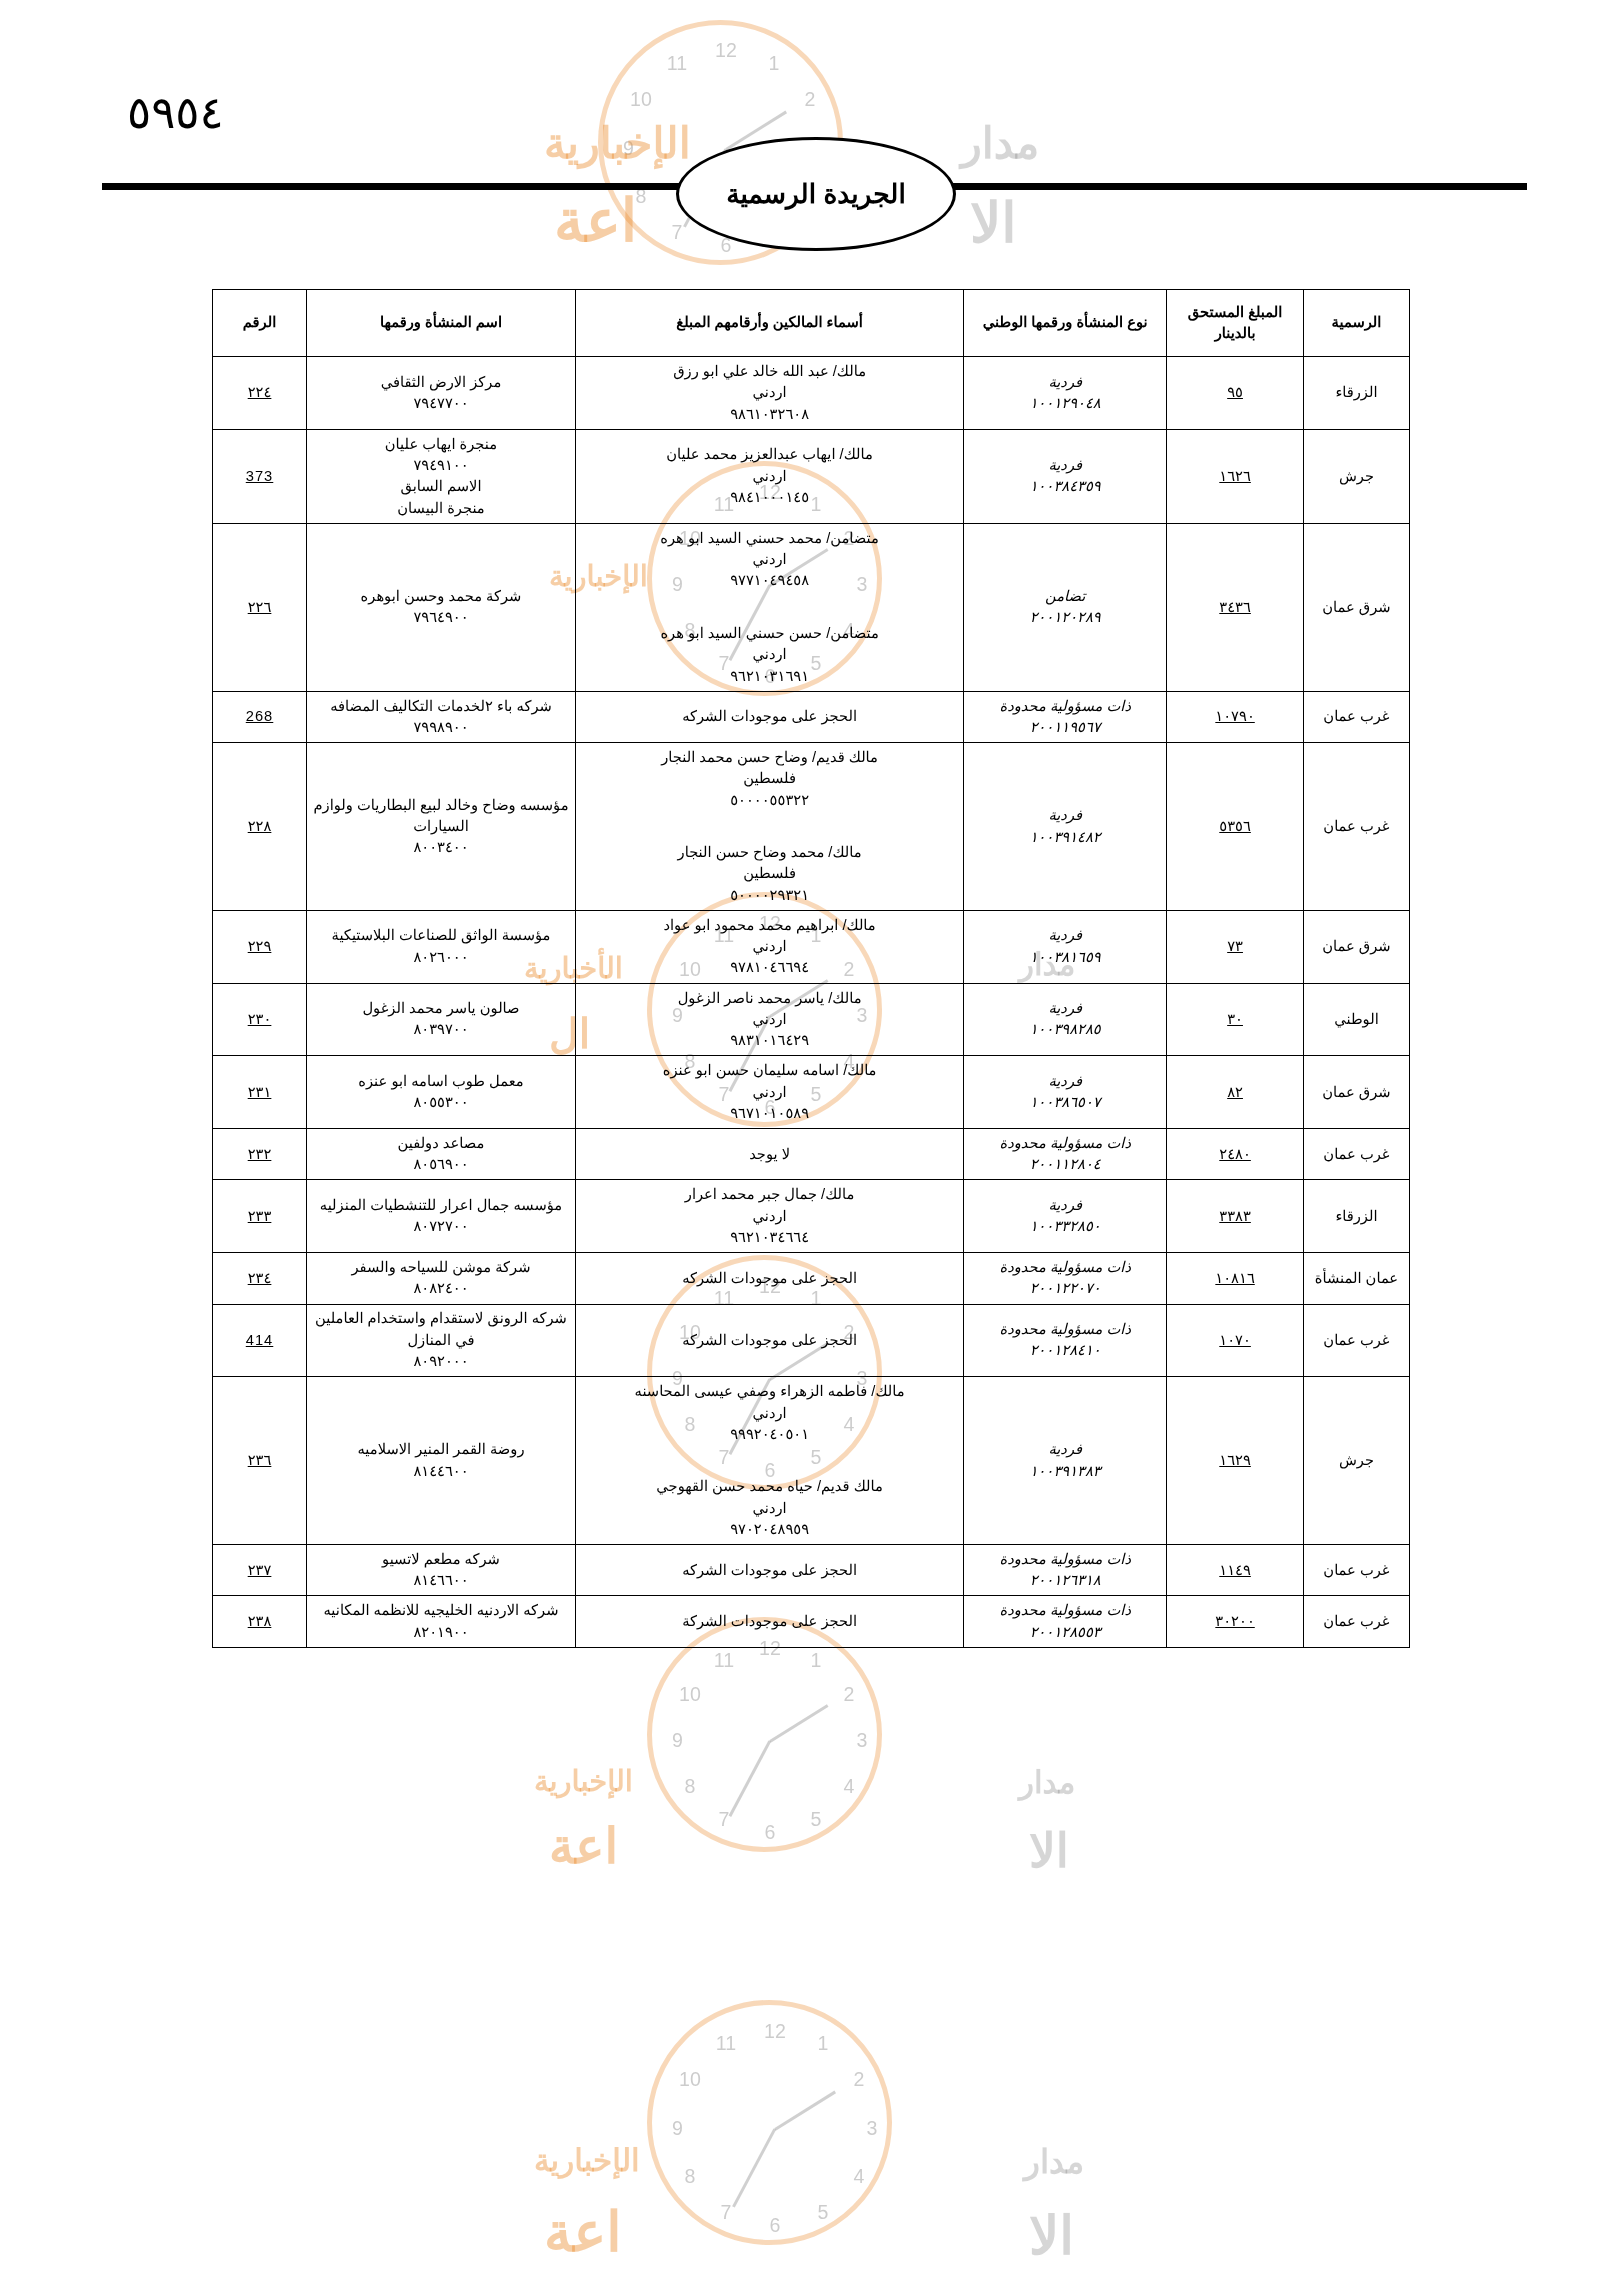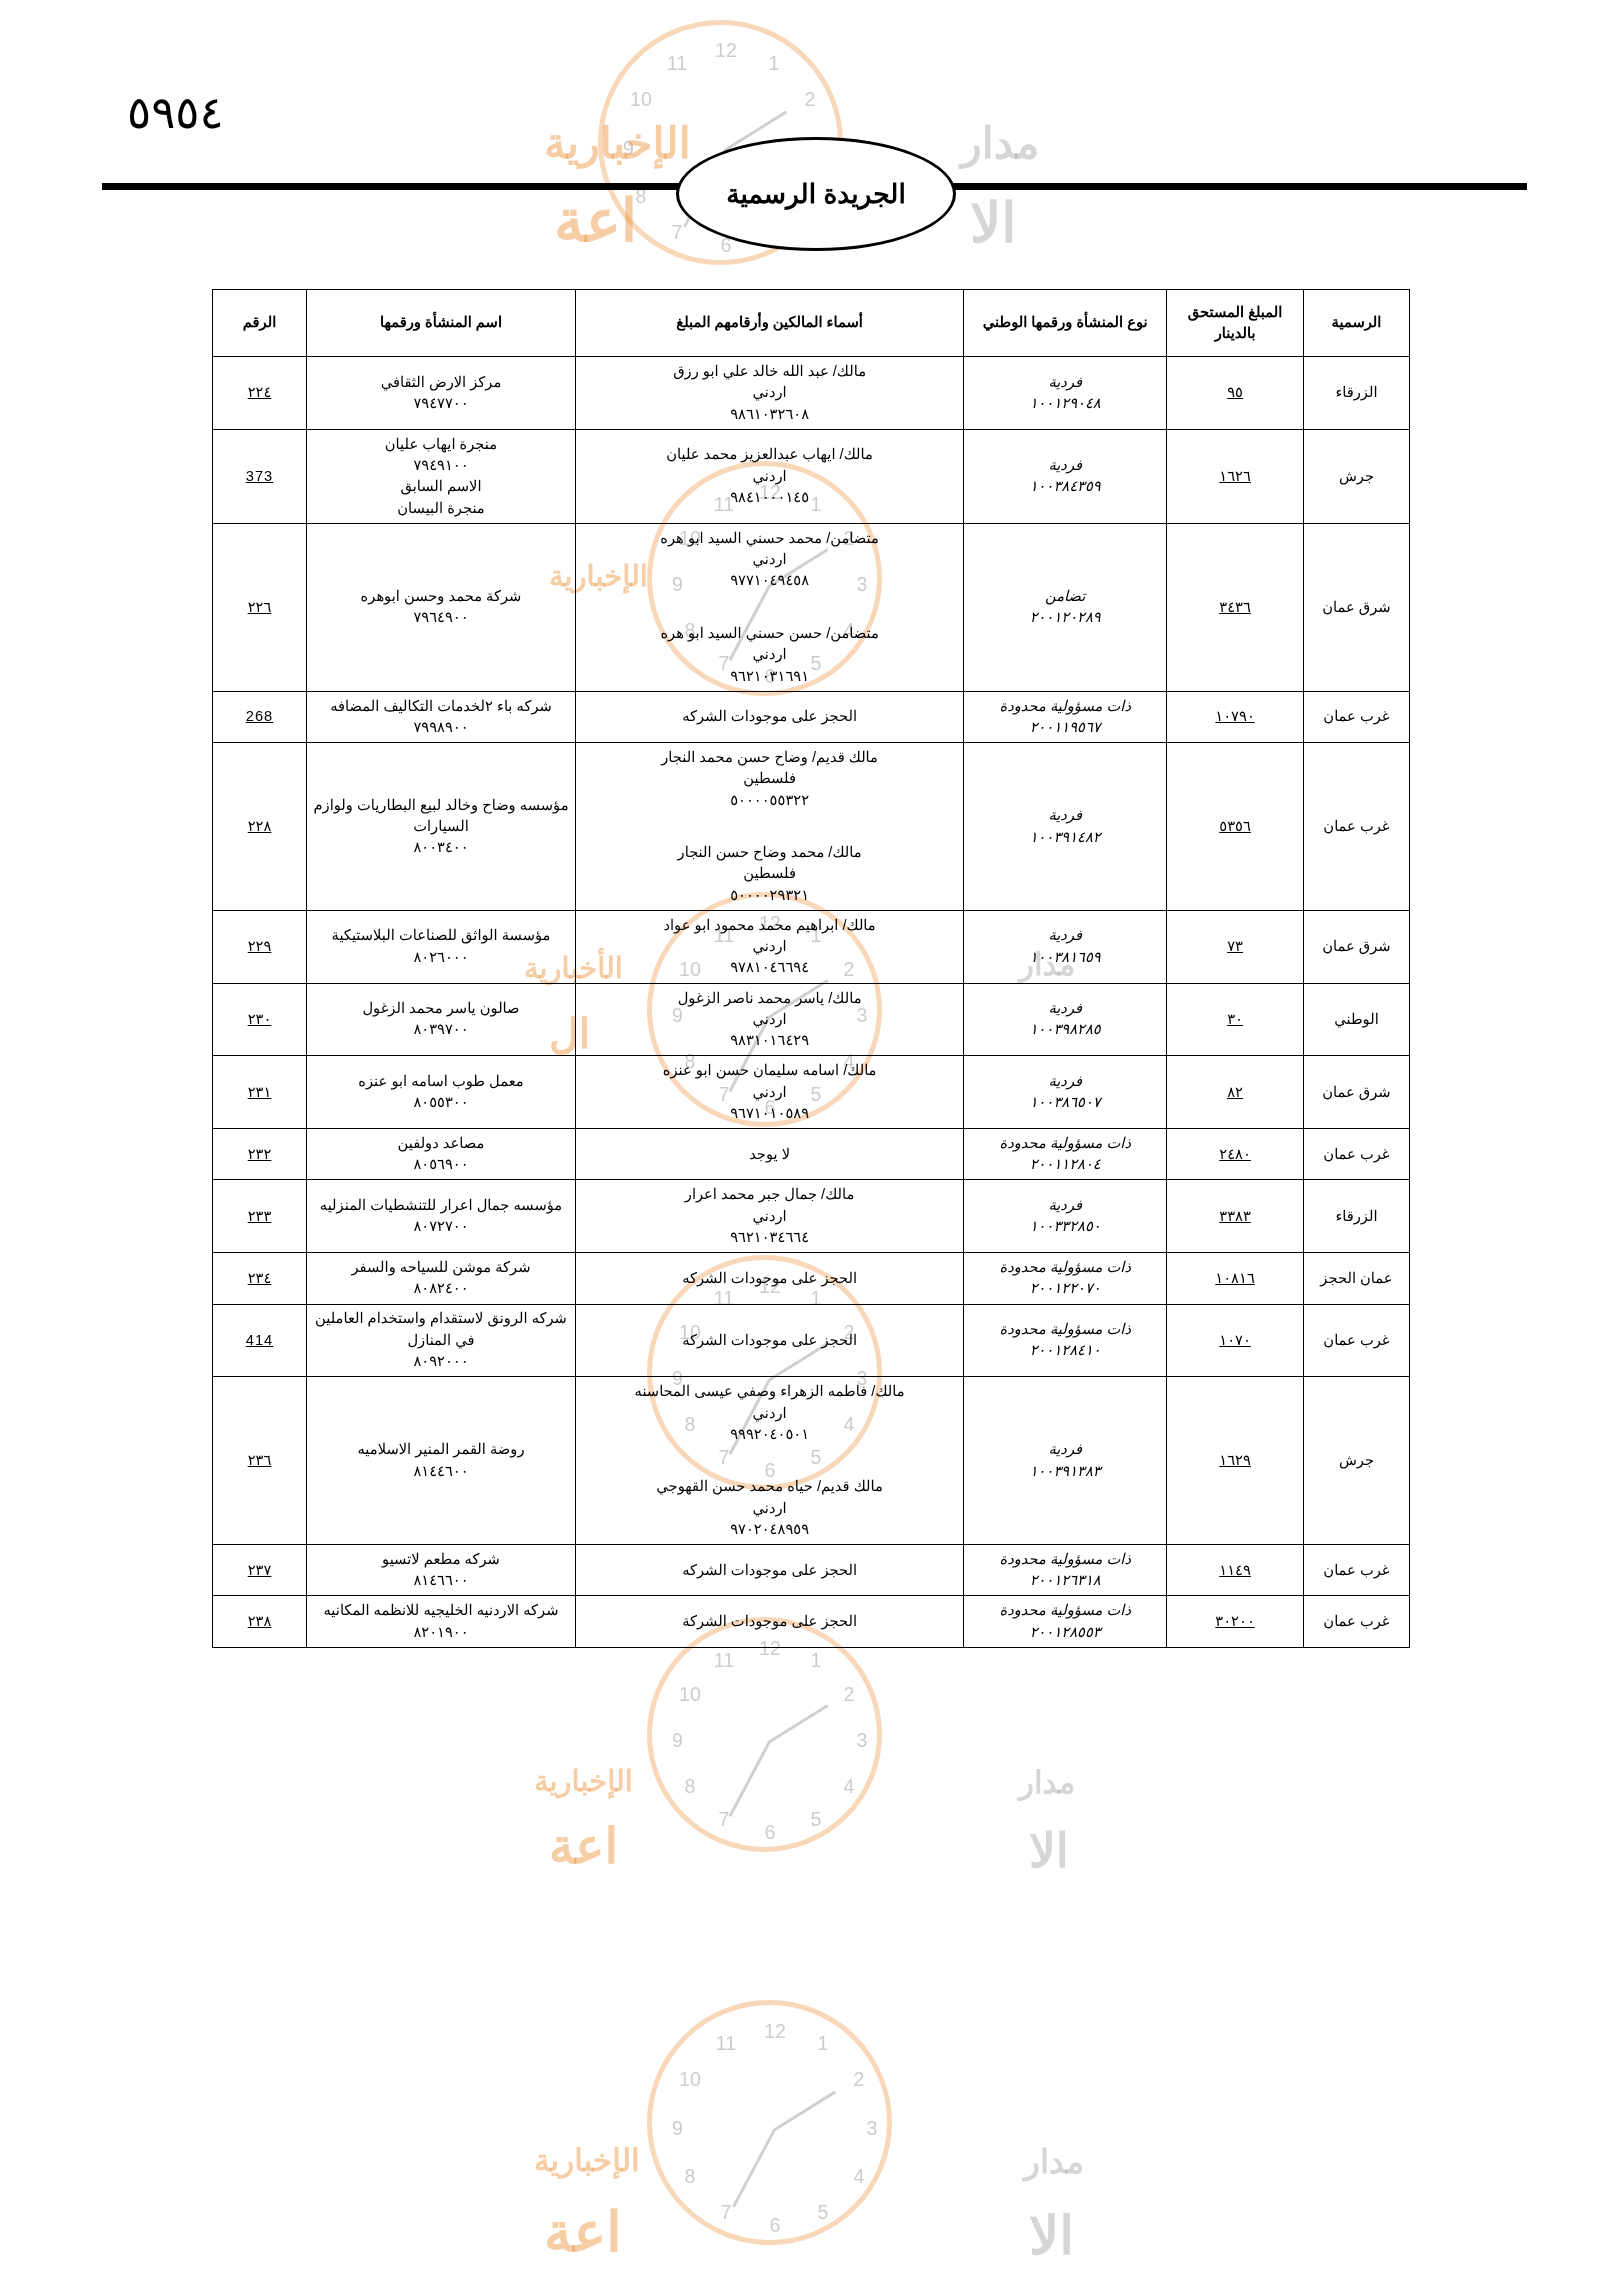--- a/index.html
+++ b/index.html
@@ -346,21 +346,21 @@
         </tr>
         <tr>
           <td class="c-addr address">الزرقاء</td>
           <td class="c-amount digits">٣٣٨٣</td>
           <td class="c-type type">فردية<br>١٠٠٣٣٢٨٥٠</td>
           <td class="c-owners owners">مالك/ جمال جبر محمد اعرار<br>اردني<br>٩٦٢١٠٣٤٦٦٤</td>
           <td class="c-name name">مؤسسه جمال اعرار للتنشطيات المنزليه<br>٨٠٧٢٧٠٠</td>
           <td class="c-num digits">٢٣٣</td>
         </tr>
         <tr>
-          <td class="c-addr address">عمان الحجز</td>
+          <td class="c-addr address">عمان المنشأة</td>
           <td class="c-amount digits">١٠٨١٦</td>
           <td class="c-type type">ذات مسؤولية محدودة<br>٢٠٠١٢٢٠٧٠</td>
           <td class="c-owners owners">الحجز على موجودات الشركه</td>
           <td class="c-name name">شركة موشن للسياحه والسفر<br>٨٠٨٢٤٠٠</td>
           <td class="c-num digits">٢٣٤</td>
         </tr>
         <tr>
           <td class="c-addr address">غرب عمان</td>
           <td class="c-amount digits">١٠٧٠</td>
           <td class="c-type type">ذات مسؤولية محدودة<br>٢٠٠١٢٨٤١٠</td>

